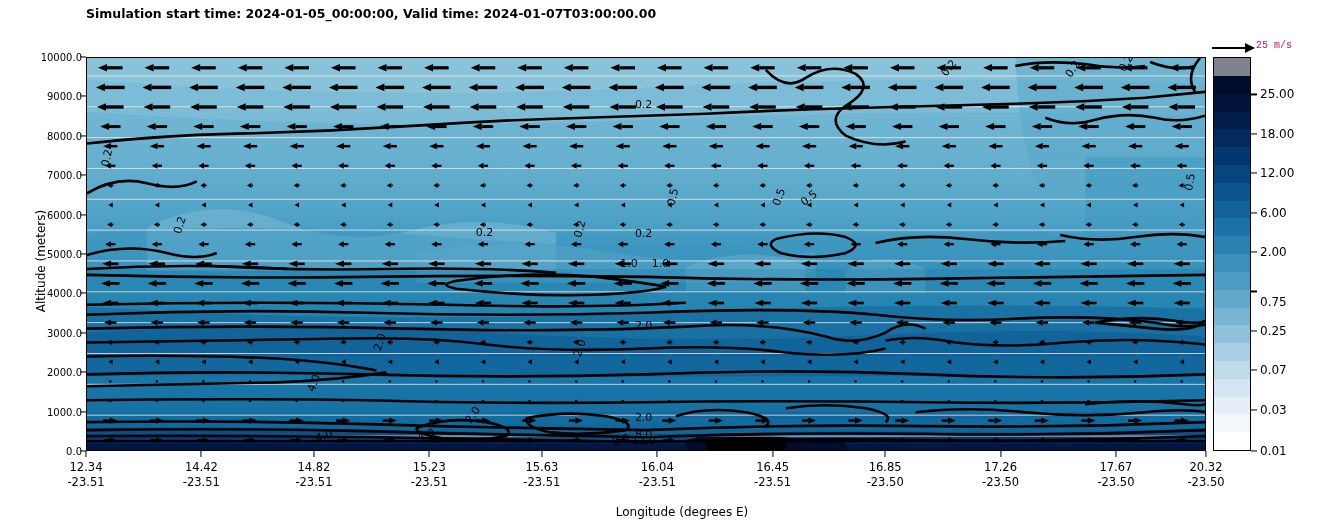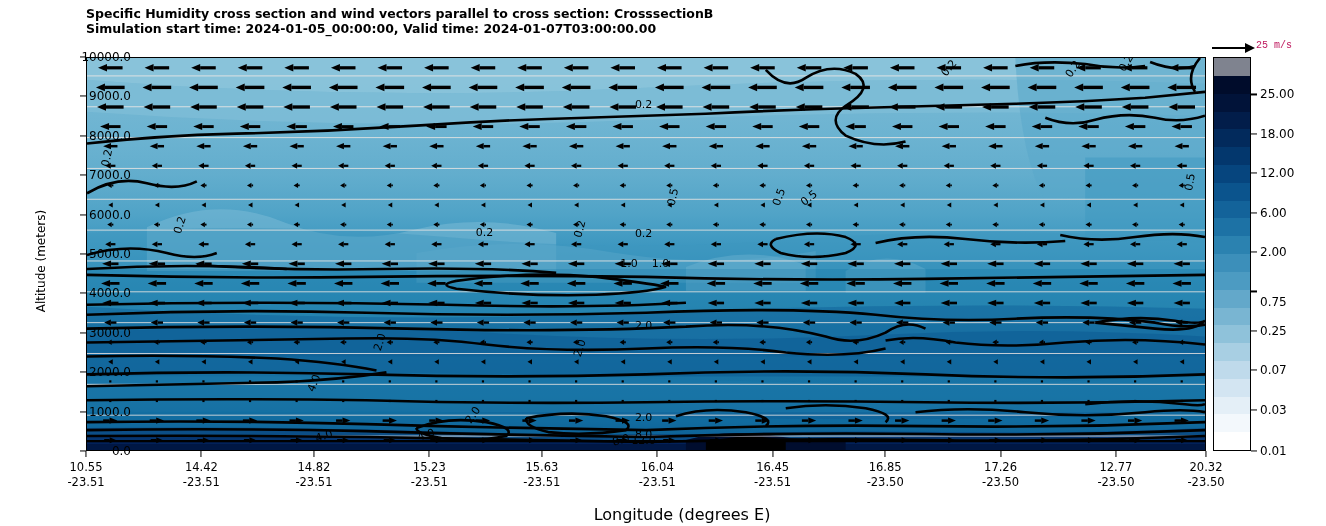--- a/index.html
+++ b/index.html
@@ -25,22 +25,22 @@
     width: 1120px; height: 394px;
     border: 1.1px solid #000;
     overflow: hidden;
     background: #6fb4d2;
   }
   #fill-layer, #vec-layer, #contour-layer, #grid-layer { position:absolute; inset:0; }
   #fill-layer svg, #vec-layer svg, #contour-layer svg { display:block; width:100%; height:100%; }
 
   
   .ytick-label {
-    position: absolute; right: 1195px;
-    font-size: 12px; color:#000; text-align: right;
+    position: absolute; right: 1244px;
+    font-size: 10px; color:#000; text-align: right;
     transform: translateY(-50%); white-space: nowrap;
   }
   .ytick-mark {
     position: absolute; left: 80px; width: 6px; height: 1.1px;
     background:#000; transform: translateY(-50%);
   }
   #ylabel {
     position: absolute; left: -69px; top: 254px;
     width: 220px; text-align: center;
     font-size: 12px; color:#000;
@@ -59,21 +59,21 @@
     text-align: center; white-space: nowrap;
   }
   .xtick-group .lat { font-size: 11.5px; color:#000; line-height:15px; }
   .xtick-group .lon { font-size: 11.5px; color:#000; line-height:15px; }
   #xlabel-lat {
     position:absolute; left:0; top:490px; width:1326px;
     text-align:center; font-size:12px; color:#000;
   }
   #xlabel-lon {
     position:absolute; left:0; top:505px; width:1326px;
-    text-align:center; font-size:16px; color:#000;
+    text-align:center; font-size:12px; color:#000;
     padding-left: 38px;
   }
 
   
   #windkey { position:absolute; left:1211px; top:40px; height:16px; }
   #windkey svg { display:block; }
   #windkey-label {
     position:absolute; left:1256px; top:40px;
     font-size:10px; color:#be185d; white-space:nowrap;font-family:Liberation Mono, monospace;
   }
@@ -100,21 +100,20 @@
     white-space:nowrap; transform-origin: center center;
     background: transparent;
   }
 </style>
 </head>
 <body>
 
 <div id="fig">
 
   <div id="title-block">
-    <div>Specific Humidity cross section and wind vectors parallel to cross section: CrosssectionB</div>
     <div>Simulation start time: 2024-01-05_00:00:00, Valid time: 2024-01-07T03:00:00.00</div>
   </div>
 
   <div id="windkey">
     <svg width="44" height="16" viewBox="0 0 44 16">
       <line x1="1" y1="8" x2="34" y2="8" stroke="#000" stroke-width="2"></line>
       <polygon points="34,3 44,8 34,13" fill="#000"></polygon>
     </svg>
   </div>
   <div id="windkey-label">25 m/s</div>
@@ -2130,21 +2129,21 @@
       <div class="ytick-mark" style="top: 96.4px;"></div>
       <div class="ytick-label" style="top: 96.4px;">9000.0</div>
       <div class="ytick-mark" style="top: 57px;"></div>
       <div class="ytick-label" style="top: 57px;">10000.0</div>
     </div>
   <div id="ylabel">Altitude (meters)</div>
 
   <div id="xticks">
       <div class="xtick-mark" style="left: 86px;"></div>
       <div class="xtick-group" style="left: 86px;">
-        <div class="lat">10.55</div>
+        <div class="lat">12.34</div>
         <div class="lon">-23.51</div>
       </div>
       <div class="xtick-mark" style="left: 201.377px;"></div>
       <div class="xtick-group" style="left: 201.377px;">
         <div class="lat">14.42</div>
         <div class="lon">-23.51</div>
       </div>
       <div class="xtick-mark" style="left: 313.94px;"></div>
       <div class="xtick-group" style="left: 313.94px;">
         <div class="lat">14.82</div>
@@ -2175,21 +2174,21 @@
         <div class="lat">16.85</div>
         <div class="lon">-23.50</div>
       </div>
       <div class="xtick-mark" style="left: 1000.57px;"></div>
       <div class="xtick-group" style="left: 1000.57px;">
         <div class="lat">17.26</div>
         <div class="lon">-23.50</div>
       </div>
       <div class="xtick-mark" style="left: 1115.95px;"></div>
       <div class="xtick-group" style="left: 1115.95px;">
-        <div class="lat">12.77</div>
+        <div class="lat">17.67</div>
         <div class="lon">-23.50</div>
       </div>
       <div class="xtick-mark" style="left: 1206px;"></div>
       <div class="xtick-group" style="left: 1206px;">
         <div class="lat">20.32</div>
         <div class="lon">-23.50</div>
       </div>
     </div>
   <div id="xlabel-lon">Longitude (degrees E)</div>
 

